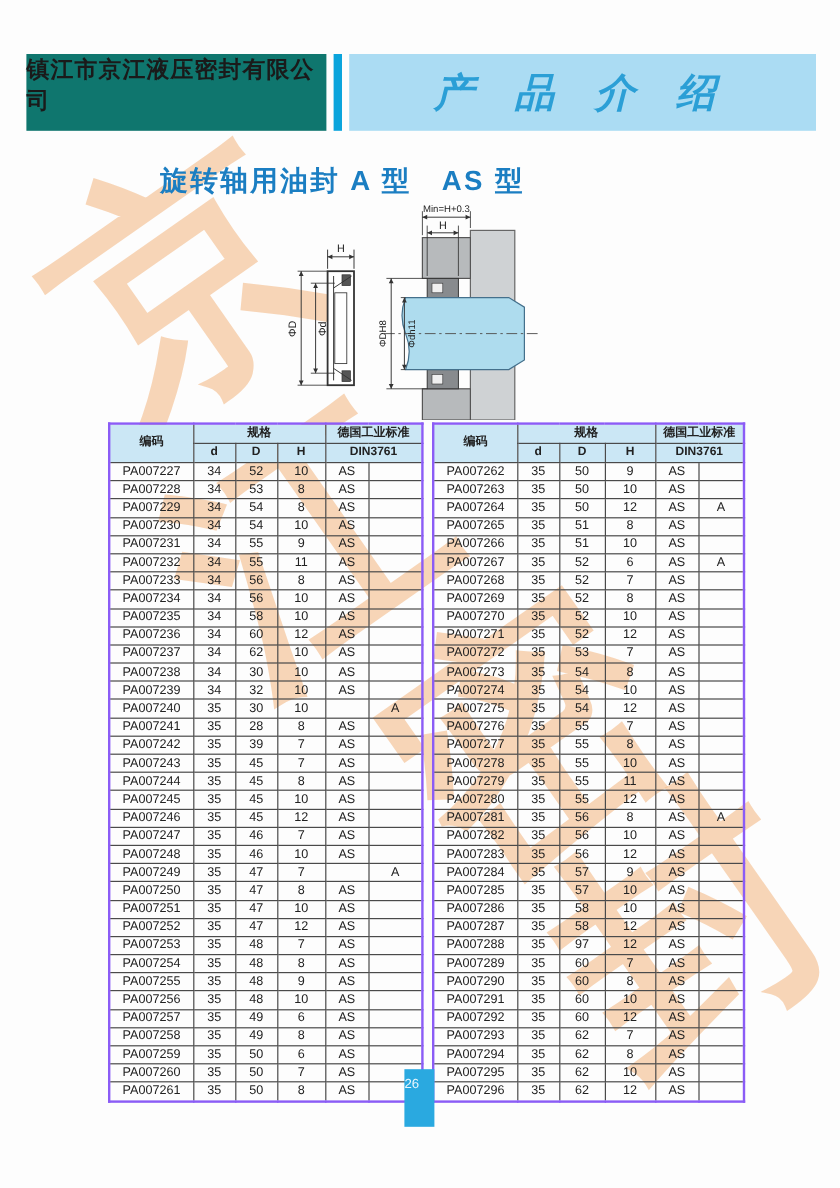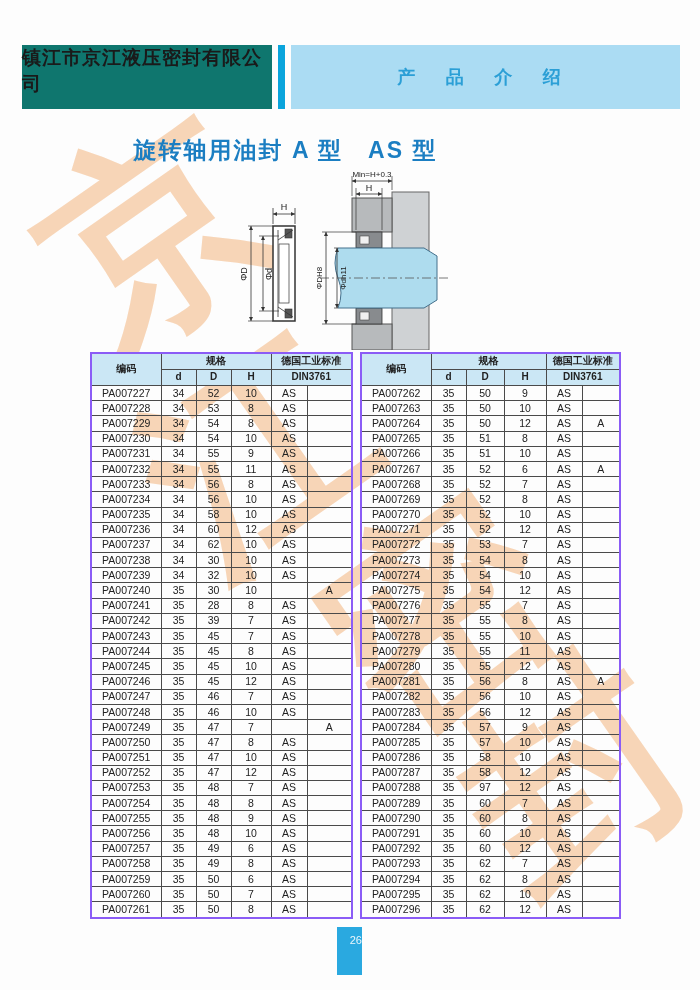--- a/index.html
+++ b/index.html
@@ -13,40 +13,40 @@
     pointer-events:none;user-select:none;}
   
   .hdr-company{position:absolute;left:22px;top:45px;width:250px;height:64px;
     background:#0f766e;z-index:1;display:flex;align-items:flex-start;justify-content:center;}
   .hdr-company span{font-family:"Liberation Serif",serif;font-weight:bold;
     font-size:19px;color:#1a1a1a;letter-spacing:1px;}
   .hdr-stripe{position:absolute;left:278px;top:45px;width:7px;height:64px;
     background:#0aa4dc;z-index:1;}
   .hdr-section{position:absolute;left:291px;top:45px;width:389px;height:64px;
     background:#abdcf3;z-index:1;display:flex;align-items:center;justify-content:center;}
-  .hdr-section span{font-size:18px;font-weight:bold;color:#2b9fd6;letter-spacing:13px;
-    font-family:"Liberation Serif",serif;}
+  .hdr-section span{font-size:33px;font-weight:bold;color:#2b9fd6;letter-spacing:13px;
+    font-family:"Liberation Serif",serif;font-style:italic;}
   
   .page-title{position:absolute;left:0;top:135px;width:571px;text-align:center;
     font-size:23px;font-weight:bold;color:#1b7ec2;z-index:1;letter-spacing:2px;}
   
   .diagram{position:absolute;left:80px;top:168px;z-index:1;}
   
   .seal-table{position:absolute;top:352px;border-collapse:collapse;table-layout:fixed;
     z-index:1;border:2px solid #8b5cf6;}
   .seal-table.left{left:90px;width:261px;}
   .seal-table.right{left:360px;width:259px;}
   .seal-table th,.seal-table td{border:1px solid #4a4a4a;font-size:10px;padding:0;
     text-align:center;height:14.2px;line-height:1.05;color:#222;overflow:hidden;}
   .seal-table thead th{background:#cbe7f5;font-weight:bold;height:15px;font-size:10px;}
   .seal-table tbody td{background:transparent;font-size:10.5px;}
   
   .page-num{position:absolute;left:337px;top:891px;width:25px;height:48px;
-    background:#2aa9e0;color:#eaf6fc;font-size:11px;text-align:right;
-    padding-top:7px;box-sizing:border-box;z-index:1;margin-top:36px;}
+    background:#2aa9e0;color:#eaf6fc;font-size:11px;text-align:left;
+    padding-top:7px;box-sizing:border-box;z-index:1;}
   
   .dimtxt{font-family:"Liberation Sans",sans-serif;font-size:9px;fill:#222;}
 </style>
 </head>
 <body>
 
 <span class="watermark" style="left:45px;top:125px">京</span>
 <span class="watermark" style="left:150px;top:345px">江</span>
 <span class="watermark" style="left:330px;top:505px">密</span>
 <span class="watermark" style="left:465px;top:665px">封</span>

